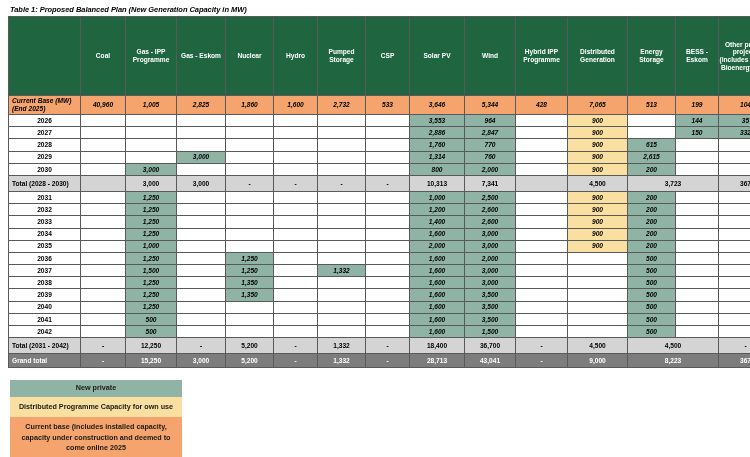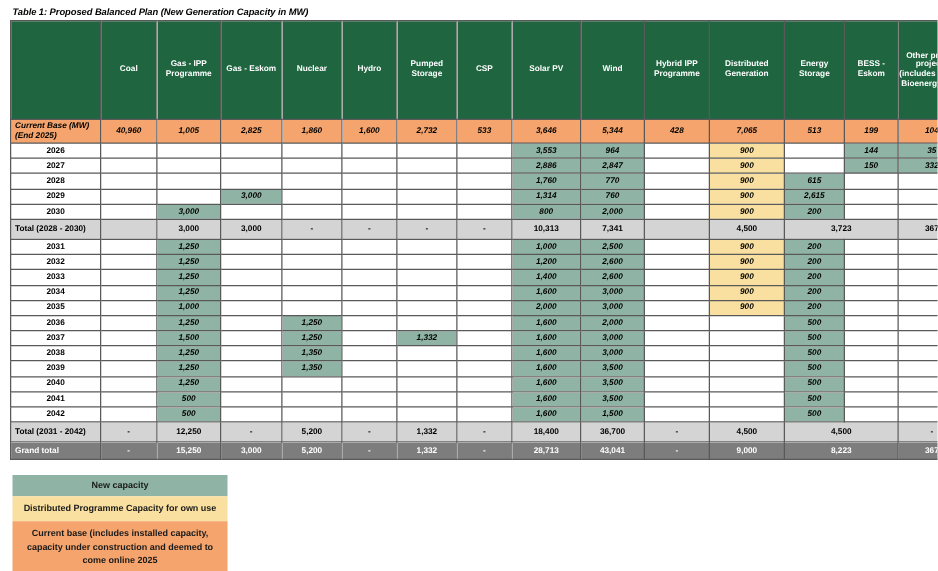--- a/index.html
+++ b/index.html
@@ -514,18 +514,18 @@
           <td class="c-grand">43,041</td>
           <td class="c-grand">-</td>
           <td class="c-grand">9,000</td>
           <td class="c-grand" colspan="2">8,223</td>
           <td class="c-grand">367</td>
         </tr>
       </tbody>
   </table>
 
   <div class="legend">
-      <div class="legend-row lg-new">New capacity</div>
+      <div class="legend-row lg-new">New private</div>
       <div class="legend-row lg-dg">Distributed Programme Capacity for own use</div>
       <div class="legend-row lg-base">Current base (includes installed capacity, capacity under construction and deemed to come online 2025</div>
     </div>
 
 </div>
 
 </body></html>

